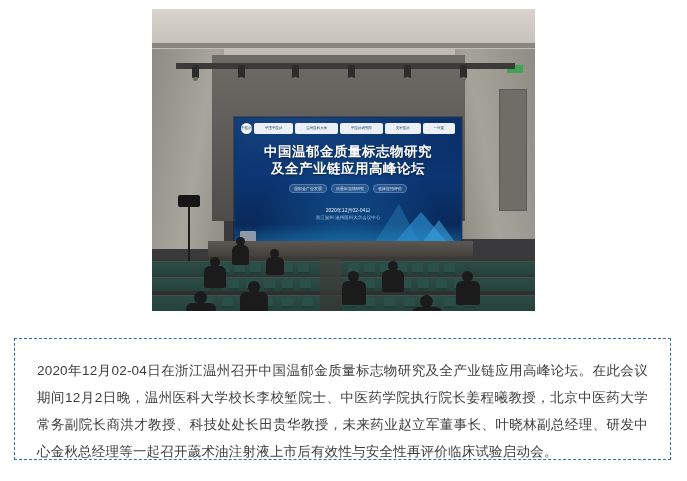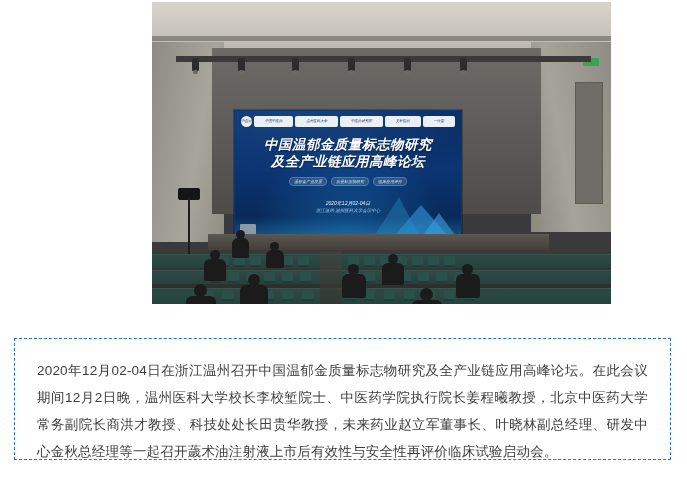--- a/index.html
+++ b/index.html
@@ -17,26 +17,25 @@
     position: relative;
     width: 687px;
     height: 481px;
     background: #ffffff;
   }
 
   
   .photo-wrap {
     position: absolute;
     left: 152px;
-    top: 2px;
-    width: 459px;
+    top: 9px;
+    width: 383px;
     height: 302px;
     overflow: hidden;
     background: #3a3a3c;
-    font-style: italic;
   }
   
   .hall-ceiling {
     position: absolute;
     left: 0; top: 0; width: 100%; height: 58px;
     background: linear-gradient(180deg, #d8d4cc 0%, #c6c2b9 60%, #b4b0a7 100%);
   }
   .hall-ceiling:after {
     content: "";
     position: absolute;

